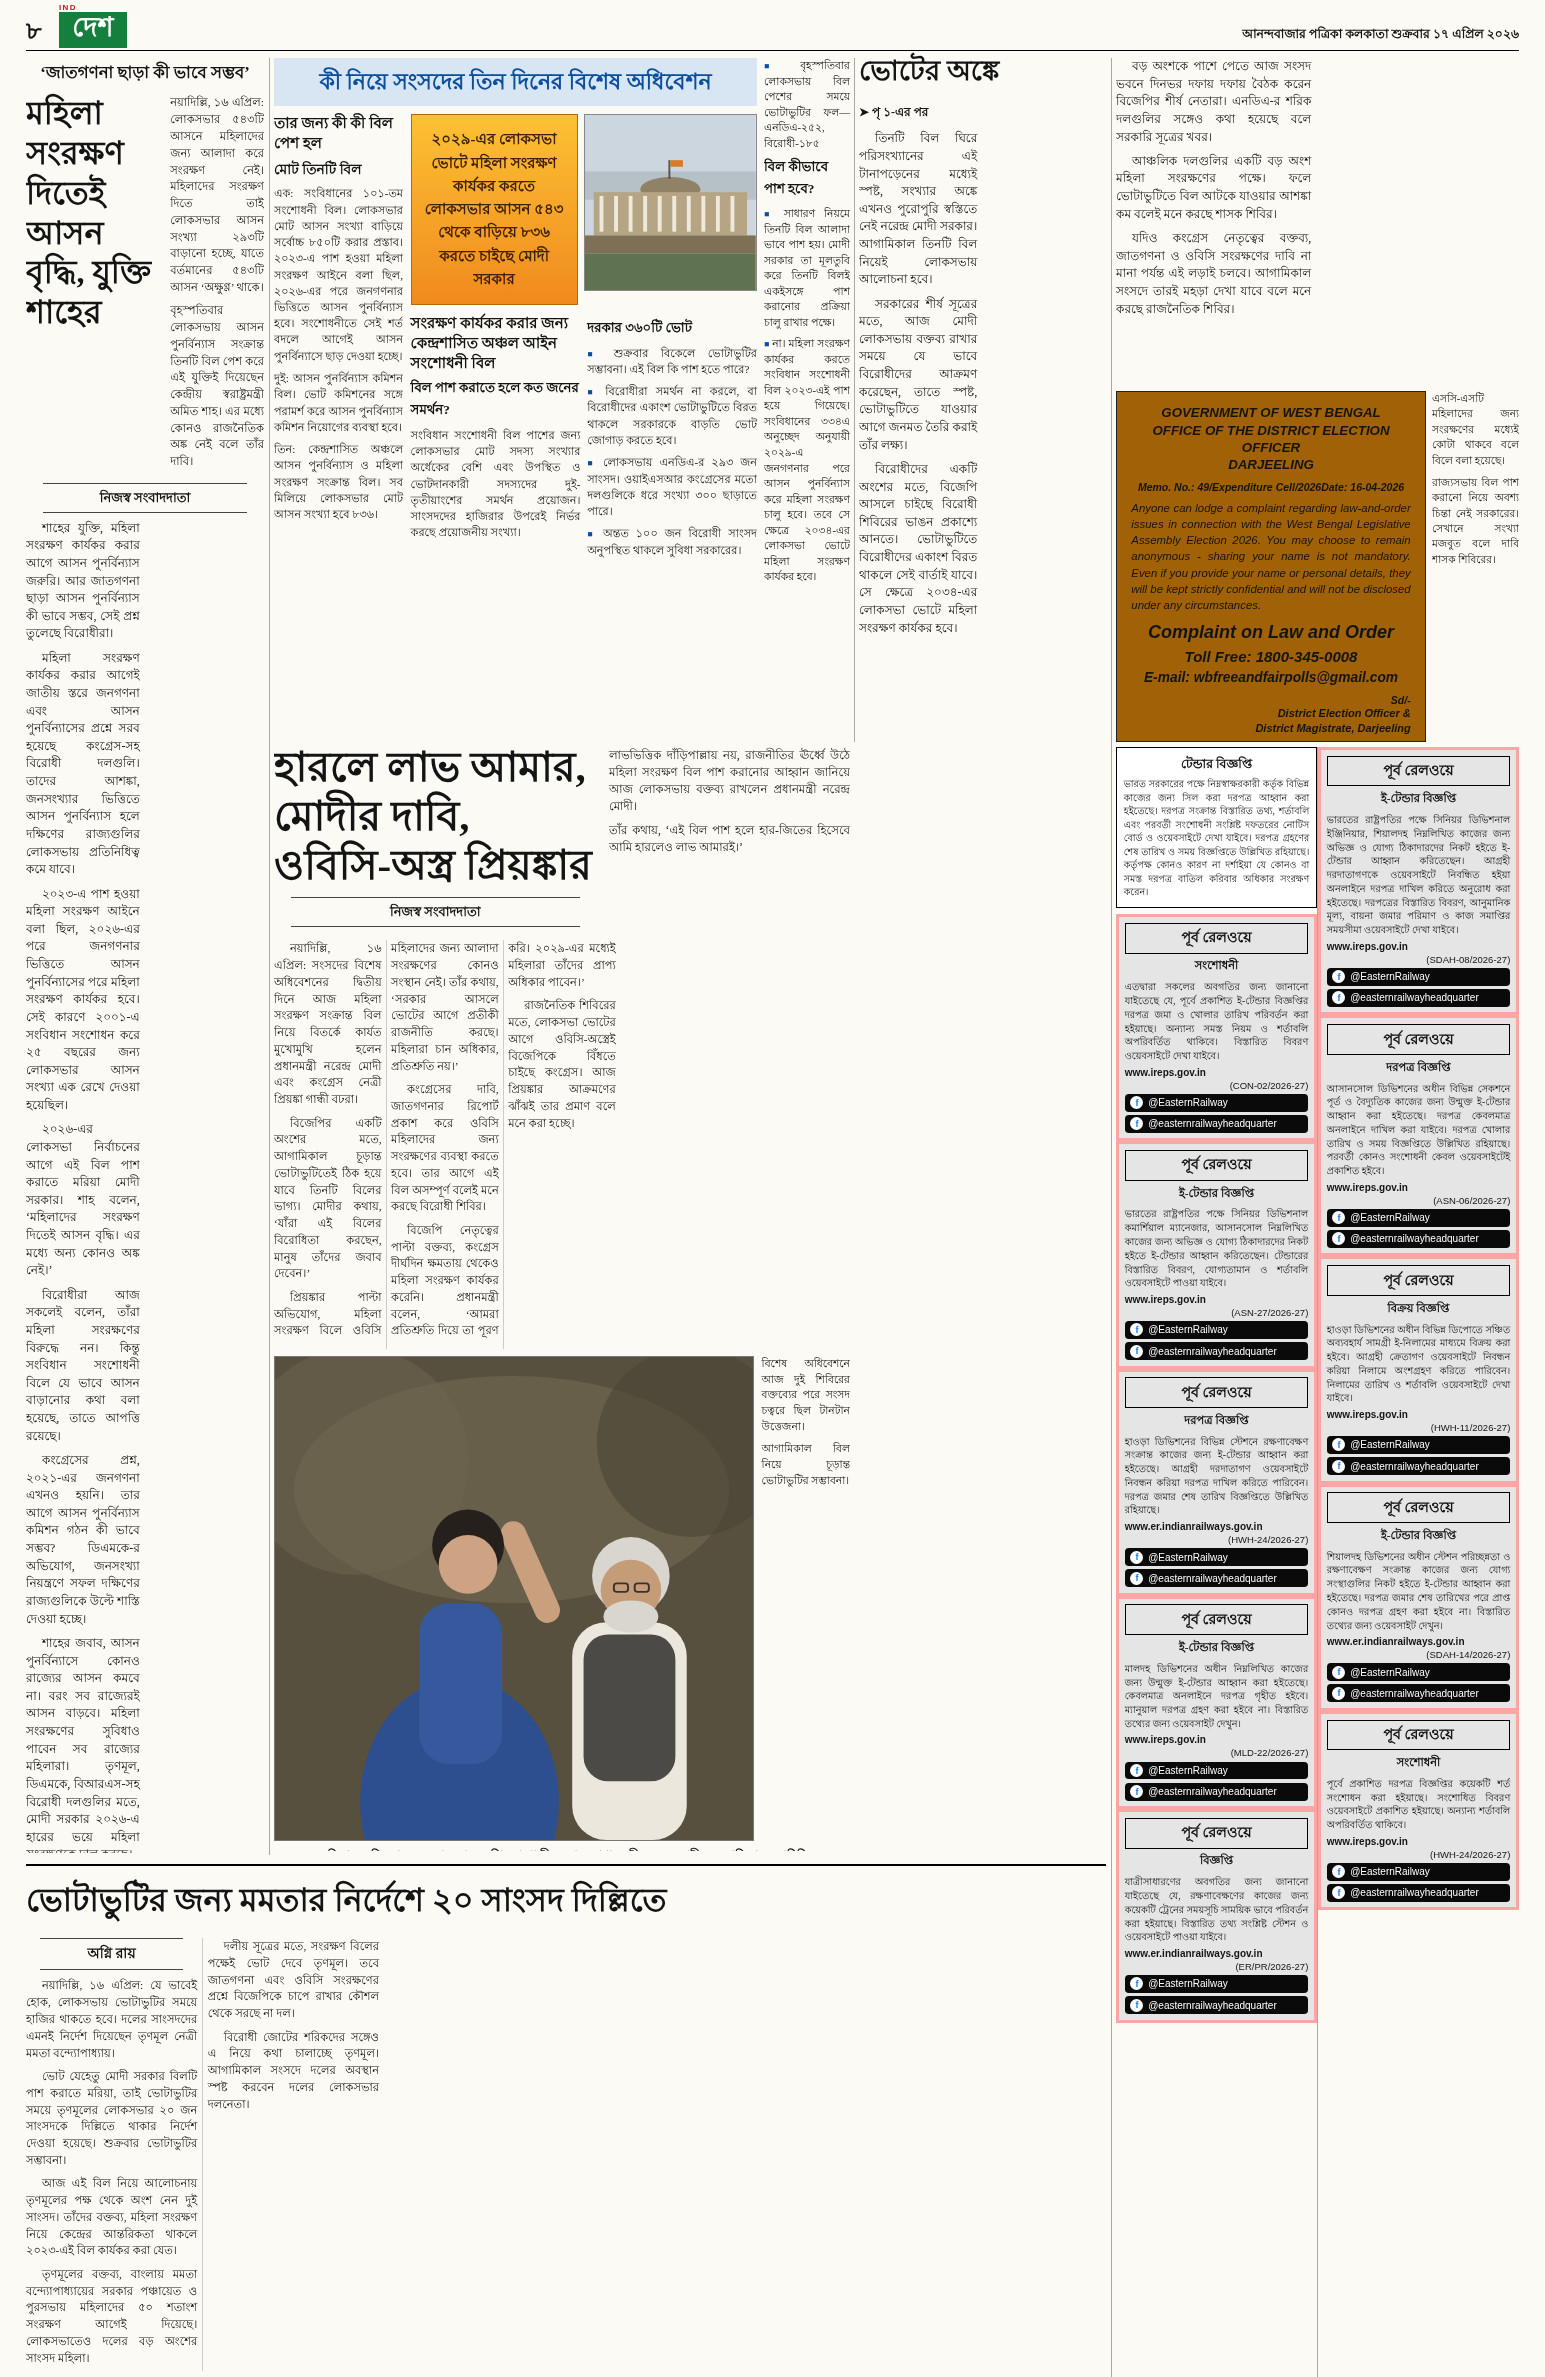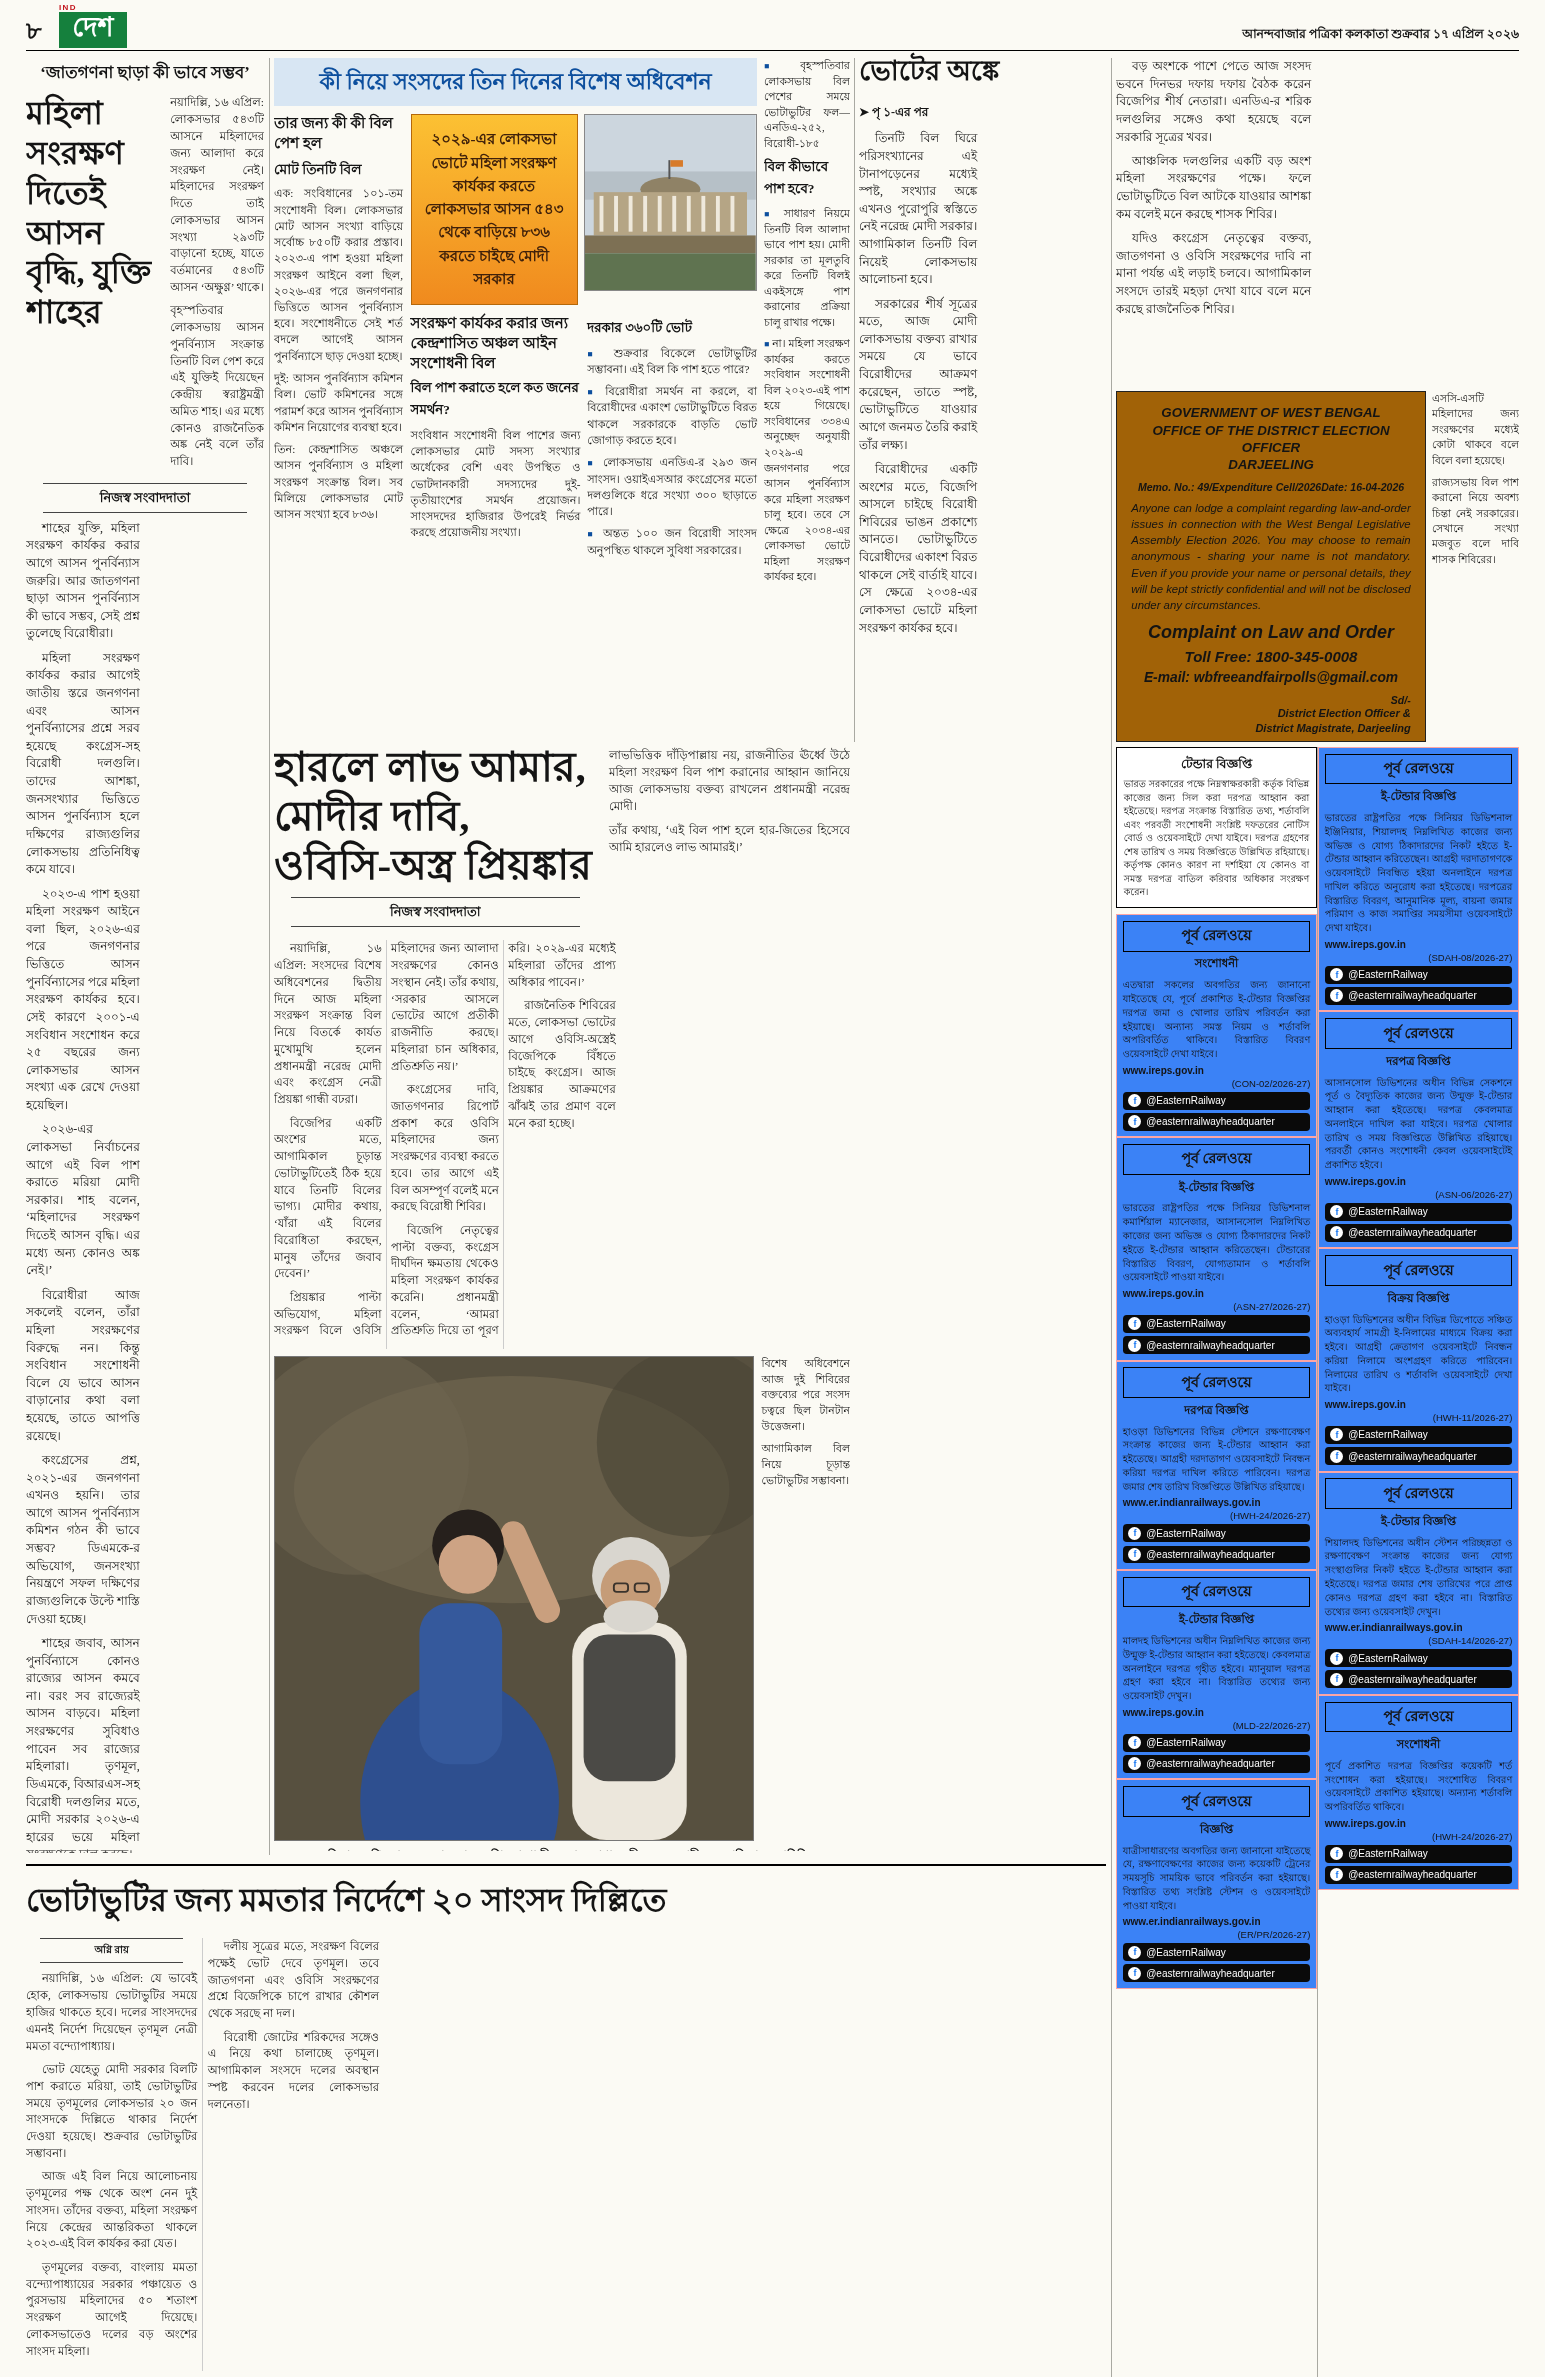--- a/index.html
+++ b/index.html
@@ -81,29 +81,29 @@
   .photo-main { flex:0 0 480px; height:485px; border:0.5px solid #777; overflow:hidden; background:#3c382e; }
   .photo-main svg { display:block; width:100%; height:100%; }
   .photo-side { flex:1; }
   .photo-side .bt { font-size:10.7px; text-indent:0; }
   .caption { font-size:12.4px; font-weight:bold; margin-top:5.7px; }
   
   .bottom-article { position:absolute; left:26px; top:1864px; width:1080px; height:518px; border-top:2.4px solid #000; padding-top:8.6px; overflow:hidden; }
   .ba-headline { font-size:32px; font-weight:bold; margin-bottom:9.5px; }
   .ba-cols { column-count:6; column-gap:10.5px; column-rule:0.5px solid #ccc; column-fill:auto; height:433px; }
   .ba-cols .bt { font-size:11.4px; }
-  .ba-byline { font-weight:bold; font-size:10px; text-align:center; border-top:0.5px solid #444; border-bottom:0.5px solid #444; padding:2.9px 0; margin:0 14.3px 7.6px; }
+  .ba-byline { font-weight:bold; font-size:14px; text-align:center; border-top:0.5px solid #444; border-bottom:0.5px solid #444; padding:2.9px 0; margin:0 14.3px 7.6px; }
   
   .tender-col { position:absolute; top:747px; width:201px; height:1638px; display:flex; flex-direction:column; gap:6.7px; overflow:hidden; }
   .tender-a { left:1116px; }
   .tender-b { left:1318px; }
   .classified { border:1px solid #000; padding:6.7px; background:#fff; }
   .c-title { text-align:center; font-weight:bold; font-size:12.4px; margin-bottom:3.8px; }
   .c-body { font-size:9.5px; line-height:1.42; text-align:justify; }
-  .tender-box { border:1px solid #fca5a5; padding:5.7px; background:#3b82f6; }
+  .tender-box { border:3px solid #fca5a5; padding:5.7px; background:#e5e5e5; }
   .t-title { border:1px solid #000; text-align:center; font-weight:bold; font-size:14.3px; padding:2.4px; margin-bottom:3.8px; }
   .t-sub { text-align:center; font-weight:bold; font-size:11.4px; margin-bottom:3.8px; }
   .t-body { font-size:9.7px; line-height:1.42; text-align:justify; margin-bottom:3.8px; }
   .t-web { font-size:10px; font-weight:bold; word-break:break-all; margin-bottom:1.9px; font-family:"Liberation Sans",sans-serif; }
   .t-ref { font-size:9.5px; text-align:right; margin-bottom:1.9px; font-family:"Liberation Sans",sans-serif; }
   .fb-bar { display:flex; align-items:center; gap:4.8px; background:#0a0a0a; color:#fff; border-radius:3.8px; padding:2.4px 5.7px; font-family:"Liberation Sans",sans-serif; font-size:10px; margin-top:3.3px; }
   .fb-icon { flex:0 0 13px; width:13px; height:13px; border-radius:50%; background:#fff; color:#1877f2; font-weight:bold; display:flex; align-items:center; justify-content:center; font-size:9px; }
 </style>
 </head>
 <body>

